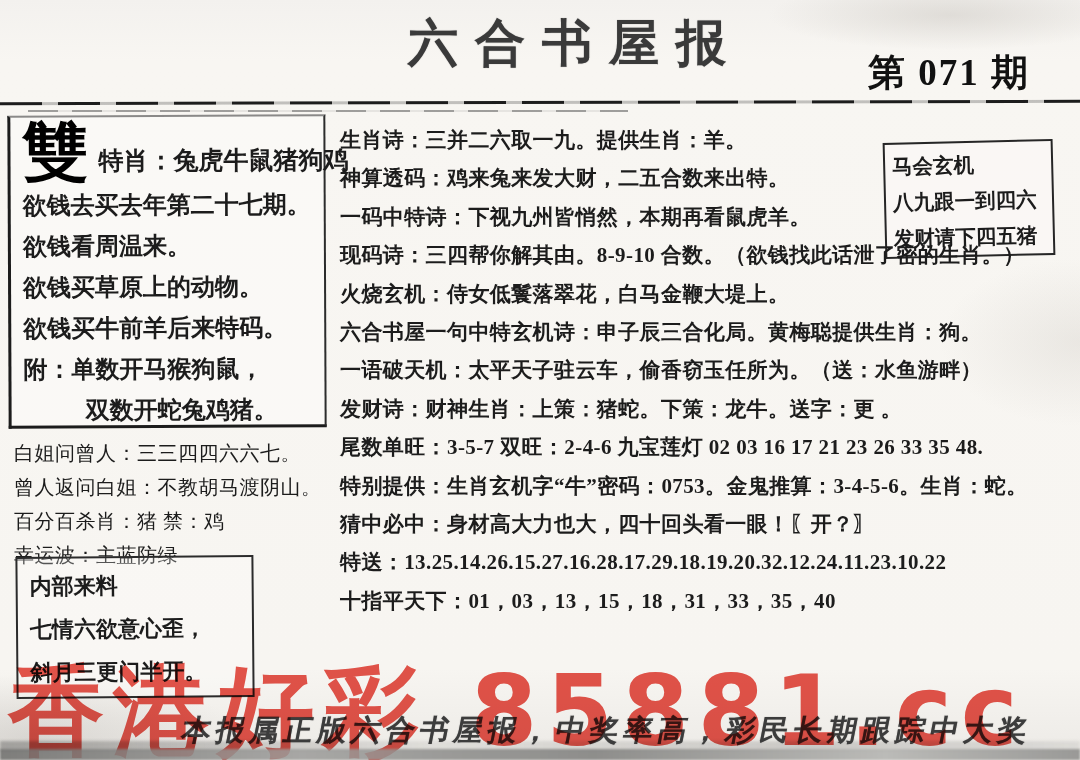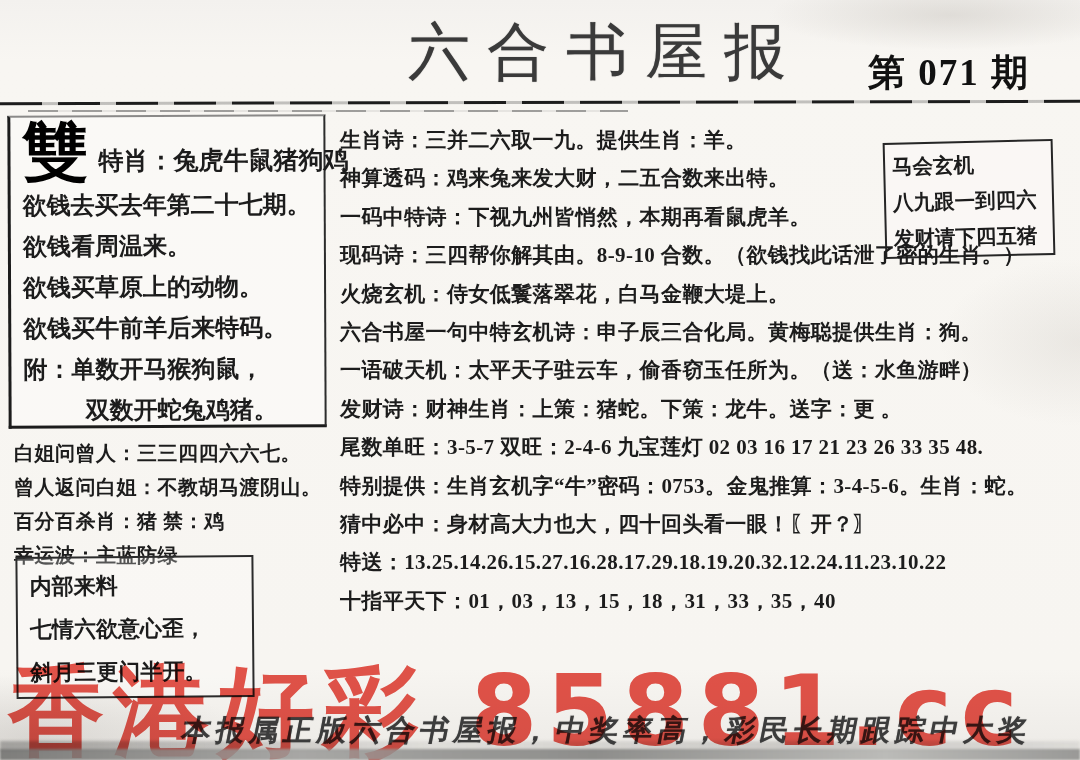--- a/index.html
+++ b/index.html
@@ -9,21 +9,21 @@
       radial-gradient(260px 50px at 88% 2%, rgba(175,170,162,.30), rgba(175,170,162,0) 70%),
       radial-gradient(200px 120px at 100% 45%, rgba(185,180,172,.22), rgba(185,180,172,0) 70%),
       radial-gradient(300px 90px at 3% 97%, rgba(150,145,140,.25), rgba(150,145,140,0) 70%),
       linear-gradient(180deg, #f3f1ee 0%, #f8f6f2 8%, #f7f5f1 88%, #eceae6 100%);
     font-family:"Liberation Serif","DejaVu Serif",serif;
     color:#1c1c1c;
   }
   
   .title{
     position:absolute;left:408px;top:10px;
-    font-size:62px;font-weight:normal;letter-spacing:17px;color:#3a3a3a;
+    font-size:50px;font-weight:bold;letter-spacing:17px;color:#3a3a3a;
     text-shadow:0 0 1px rgba(60,60,60,.55);white-space:nowrap;
   }
   .issue{
     position:absolute;left:868px;top:48px;
     font-size:37px;font-weight:bold;color:#111;white-space:nowrap;letter-spacing:2px;
   }
   .top-rule{
     position:absolute;left:0;top:101px;width:100%;height:3px;
     background:repeating-linear-gradient(90deg,#1d1d1d 0 42px,rgba(29,29,29,.25) 42px 58px);
     transform:rotate(-.12deg);
@@ -39,21 +39,21 @@
     border-bottom:3px solid #1c1c1c;border-top:2px solid rgba(45,45,45,.55);
     box-sizing:border-box;padding:4px 10px 0 12px;transform:rotate(-.25deg);
     background:rgba(255,255,255,.35);
   }
   .special-head{display:flex;align-items:flex-end;margin-bottom:2px;}
   .big-char{font-size:66px;line-height:62px;font-weight:bold;color:#000;}
   .texiao{font-size:25px;font-weight:bold;margin-left:10px;padding-bottom:6px;white-space:nowrap;}
   .sp-line{margin:0;font-size:24px;font-weight:bold;line-height:41px;white-space:nowrap;}
   .sp-line.indent{padding-left:62px;}
   .mid-lines{position:absolute;left:14px;top:436px;}
-  .mid-line{margin:0;font-size:20px;font-weight:bold;line-height:34px;white-space:nowrap;letter-spacing:.5px;}
+  .mid-line{margin:0;font-size:20px;font-weight:normal;line-height:34px;white-space:nowrap;letter-spacing:.5px;}
   .internal-box{
     position:absolute;left:16px;top:556px;width:238px;height:142px;
     border:2px solid #2b2b2b;box-sizing:border-box;padding:6px 12px;
     transform:rotate(-.5deg);background:rgba(255,255,255,.25);
   }
   .int-line{margin:0;font-size:22px;font-weight:bold;line-height:43px;white-space:nowrap;}
   
   .main-col{position:absolute;left:340px;top:121px;width:736px;}
   .main-line{margin:0;font-size:21px;font-weight:bold;line-height:38.4px;white-space:nowrap;letter-spacing:.4px;}
   

